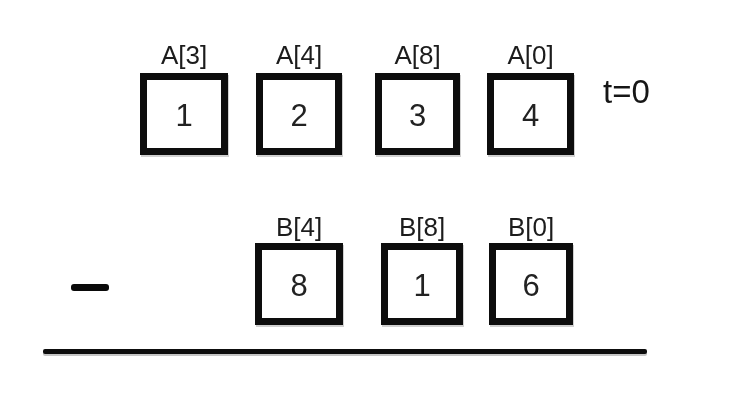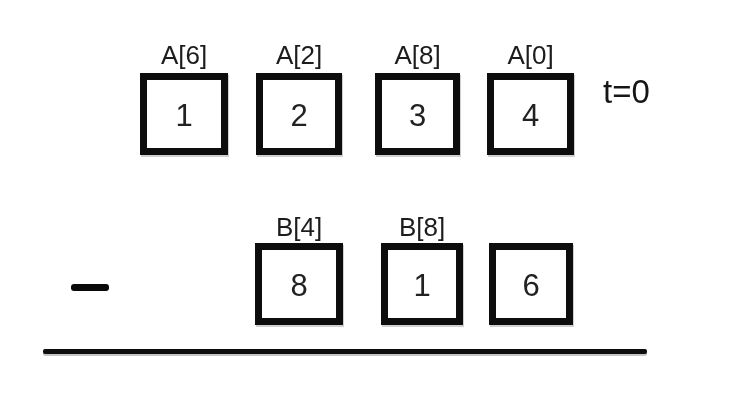--- a/index.html
+++ b/index.html
@@ -93,28 +93,28 @@
   }
 </style>
 </head>
 <body>
 
 <div class="stage">
 
   <div class="row-a">
 
     <div class="cell cell-a3">
-      <div class="cell-label">A[6]</div>
+      <div class="cell-label">A[3]</div>
       <div class="cell-box">
         <span class="cell-value">1</span>
       </div>
     </div>
 
     <div class="cell cell-a2">
-      <div class="cell-label">A[2]</div>
+      <div class="cell-label">A[4]</div>
       <div class="cell-box">
         <span class="cell-value">2</span>
       </div>
     </div>
 
     <div class="cell cell-a1">
       <div class="cell-label">A[8]</div>
       <div class="cell-box">
         <span class="cell-value">3</span>
       </div>
@@ -142,20 +142,21 @@
     </div>
 
     <div class="cell cell-b1">
       <div class="cell-label">B[8]</div>
       <div class="cell-box">
         <span class="cell-value">1</span>
       </div>
     </div>
 
     <div class="cell cell-b0">
+      <div class="cell-label">B[0]</div>
       <div class="cell-box">
         <span class="cell-value">6</span>
       </div>
     </div>
   </div>
 
   <div class="answer-line"></div>
 
 </div>
 

